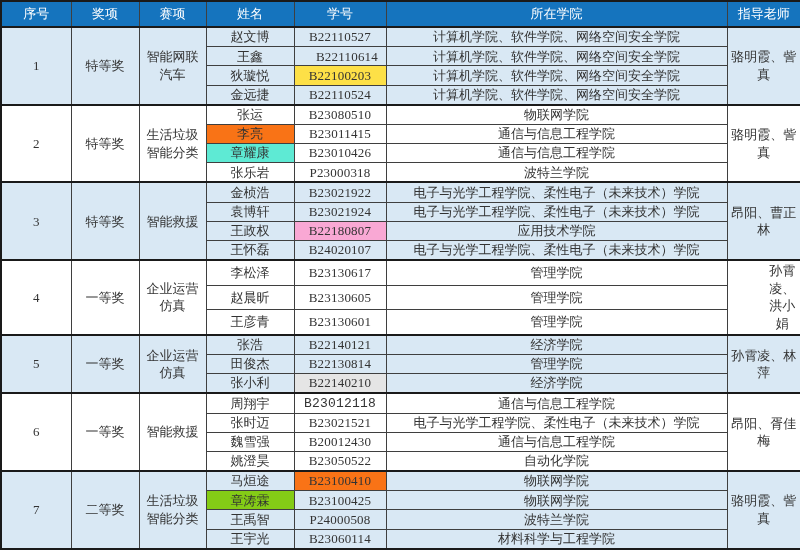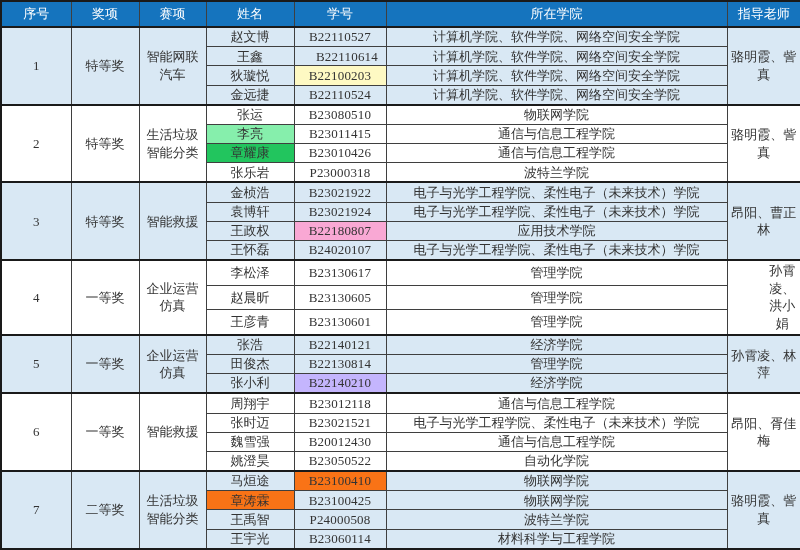--- a/index.html
+++ b/index.html
@@ -67,44 +67,44 @@
         <td class="college-cell" style="background: rgb(217, 232, 244);">计算机学院、软件学院、网络空间安全学院</td>
         <td class="advisor-cell" rowspan="4" style="background: rgb(217, 232, 244);">骆明霞、訾真</td>
       </tr>
       <tr>
         <td class="name-cell" style="background: rgb(217, 232, 244);">王鑫</td>
         <td class="id-cell" style="background: rgb(217, 232, 244); padding-left: 16px;">B22110614</td>
         <td class="college-cell" style="background: rgb(217, 232, 244);">计算机学院、软件学院、网络空间安全学院</td>
       </tr>
       <tr>
         <td class="name-cell" style="background: rgb(217, 232, 244);">狄璇悦</td>
-        <td class="id-cell" style="background: #fef9c3;">B22100203</td>
+        <td class="id-cell" style="background: #fde047;">B22100203</td>
         <td class="college-cell" style="background: rgb(217, 232, 244);">计算机学院、软件学院、网络空间安全学院</td>
       </tr>
       <tr>
         <td class="name-cell" style="background: rgb(217, 232, 244);">金远捷</td>
         <td class="id-cell" style="background: rgb(217, 232, 244);">B22110524</td>
         <td class="college-cell" style="background: rgb(217, 232, 244);">计算机学院、软件学院、网络空间安全学院</td>
       </tr>
       <tr class="group-start">
         <td class="num-cell" rowspan="4" style="background: rgb(255, 255, 255);">2</td>
         <td class="award-cell" rowspan="4" style="background: rgb(255, 255, 255);">特等奖</td>
         <td class="event-cell" rowspan="4" style="background: rgb(255, 255, 255);">生活垃圾智能分类</td>
         <td class="name-cell" style="background: rgb(255, 255, 255);">张运</td>
         <td class="id-cell" style="background: rgb(255, 255, 255);">B23080510</td>
         <td class="college-cell" style="background: rgb(255, 255, 255);">物联网学院</td>
         <td class="advisor-cell" rowspan="4" style="background: rgb(255, 255, 255);">骆明霞、訾真</td>
       </tr>
       <tr>
-        <td class="name-cell" style="background: #86efac;">李亮</td>
+        <td class="name-cell" style="background: #f97316;">李亮</td>
         <td class="id-cell" style="background: rgb(255, 255, 255);">B23011415</td>
         <td class="college-cell" style="background: rgb(255, 255, 255);">通信与信息工程学院</td>
       </tr>
       <tr>
-        <td class="name-cell" style="background: #22c55e;">章耀康</td>
+        <td class="name-cell" style="background: #5eead4;">章耀康</td>
         <td class="id-cell" style="background: rgb(255, 255, 255); margin-top: 44px;">B23010426</td>
         <td class="college-cell" style="background: rgb(255, 255, 255);">通信与信息工程学院</td>
       </tr>
       <tr>
         <td class="name-cell" style="background: rgb(255, 255, 255);">张乐岩</td>
         <td class="id-cell" style="background: rgb(255, 255, 255);">P23000318</td>
         <td class="college-cell" style="background: rgb(255, 255, 255);">波特兰学院</td>
       </tr>
       <tr class="group-start">
         <td class="num-cell" rowspan="4" style="background: rgb(217, 232, 244);">3</td>
@@ -158,29 +158,29 @@
         <td class="college-cell" style="background: rgb(217, 232, 244);">经济学院</td>
         <td class="advisor-cell" rowspan="3" style="background: rgb(217, 232, 244);">孙霄凌、林萍</td>
       </tr>
       <tr>
         <td class="name-cell" style="background: rgb(217, 232, 244);">田俊杰</td>
         <td class="id-cell" style="background: rgb(217, 232, 244);">B22130814</td>
         <td class="college-cell" style="background: rgb(217, 232, 244);">管理学院</td>
       </tr>
       <tr>
         <td class="name-cell" style="background: rgb(217, 232, 244);">张小利</td>
-        <td class="id-cell" style="background: #c4b5fd; margin-left: 9px;">B22140210</td>
+        <td class="id-cell" style="background: #e5e5e5; margin-left: 9px;">B22140210</td>
         <td class="college-cell" style="background: rgb(217, 232, 244);">经济学院</td>
       </tr>
       <tr class="group-start">
         <td class="num-cell" rowspan="4" style="background: rgb(255, 255, 255);">6</td>
         <td class="award-cell" rowspan="4" style="background: rgb(255, 255, 255);">一等奖</td>
         <td class="event-cell" rowspan="4" style="background: rgb(255, 255, 255);">智能救援</td>
         <td class="name-cell" style="background: rgb(255, 255, 255);">周翔宇</td>
-        <td class="id-cell" style="background: rgb(255, 255, 255);">B23012118</td>
+        <td class="id-cell" style="background: rgb(255, 255, 255); font-family: Liberation Mono, monospace;">B23012118</td>
         <td class="college-cell" style="background: rgb(255, 255, 255);">通信与信息工程学院</td>
         <td class="advisor-cell" rowspan="4" style="background: rgb(255, 255, 255);">昂阳、胥佳梅</td>
       </tr>
       <tr>
         <td class="name-cell" style="background: rgb(255, 255, 255); margin-left: 32px;">张时迈</td>
         <td class="id-cell" style="background: rgb(255, 255, 255);">B23021521</td>
         <td class="college-cell" style="background: rgb(255, 255, 255);">电子与光学工程学院、柔性电子（未来技术）学院</td>
       </tr>
       <tr>
         <td class="name-cell" style="background: rgb(255, 255, 255);">魏雪强</td>
@@ -195,21 +195,21 @@
       <tr class="group-start">
         <td class="num-cell" rowspan="4" style="background: rgb(217, 232, 244);">7</td>
         <td class="award-cell" rowspan="4" style="background: rgb(217, 232, 244);">二等奖</td>
         <td class="event-cell" rowspan="4" style="background: rgb(217, 232, 244);">生活垃圾智能分类</td>
         <td class="name-cell" style="background: rgb(217, 232, 244);">马烜途</td>
         <td class="id-cell" style="background: #f97316;">B23100410</td>
         <td class="college-cell" style="background: rgb(217, 232, 244);">物联网学院</td>
         <td class="advisor-cell" rowspan="4" style="background: rgb(217, 232, 244);">骆明霞、訾真</td>
       </tr>
       <tr>
-        <td class="name-cell" style="background: #f97316;">章涛霖</td>
+        <td class="name-cell" style="background: #84cc16;">章涛霖</td>
         <td class="id-cell" style="background: rgb(217, 232, 244);">B23100425</td>
         <td class="college-cell" style="background: rgb(217, 232, 244);">物联网学院</td>
       </tr>
       <tr>
         <td class="name-cell" style="background: rgb(217, 232, 244);">王禹智</td>
         <td class="id-cell" style="background: rgb(217, 232, 244);">P24000508</td>
         <td class="college-cell" style="background: rgb(217, 232, 244);">波特兰学院</td>
       </tr>
       <tr>
         <td class="name-cell" style="background: rgb(217, 232, 244);">王宇光</td>

